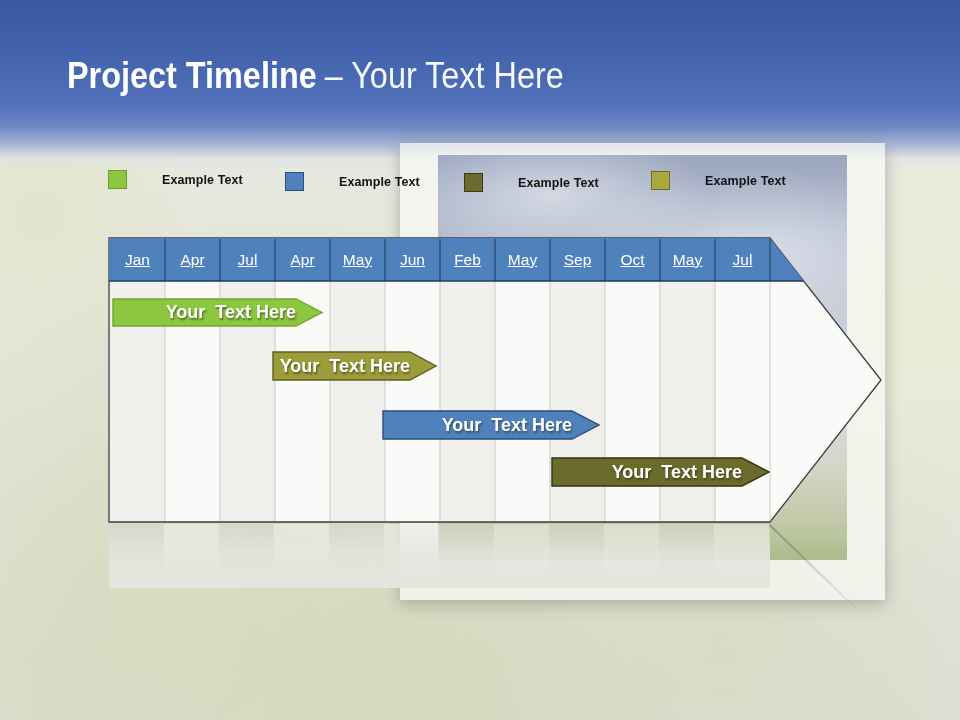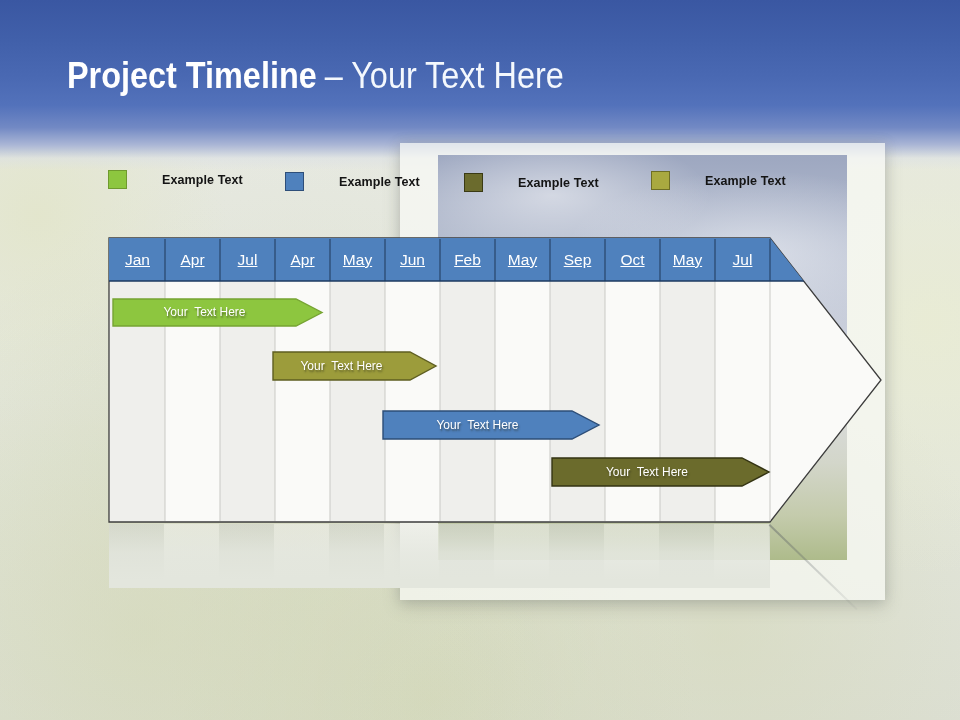--- a/index.html
+++ b/index.html
@@ -70,22 +70,23 @@
   .chart{position:absolute;left:0;top:0;}
   
   .months{
     position:absolute;left:110px;top:238px;width:660px;height:43px;display:flex;
   }
   .month-cell{
     flex:1 1 0;text-align:center;line-height:43px;font-size:15.5px;color:#FFFFFF;text-decoration:underline;
   }
   
   .bar-label{
-    position:absolute;color:#FFFFFF;font-size:12px;text-align:center;white-space:pre;
+    position:absolute;color:#FFFFFF;font-size:18px;text-align:right;white-space:pre;
     text-shadow:1px 1.5px 2px rgba(40,40,25,0.55);
+    font-weight:bold;
   }
   .bl1{left:113px;top:299px;width:183px;line-height:27px;}
   .bl2{left:273px;top:352px;width:137px;line-height:28px;}
   .bl3{left:383px;top:411px;width:189px;line-height:28px;}
   .bl4{left:552px;top:458px;width:190px;line-height:28px;}
 </style>
 </head>
 <body>
 
 <div class="slide">

